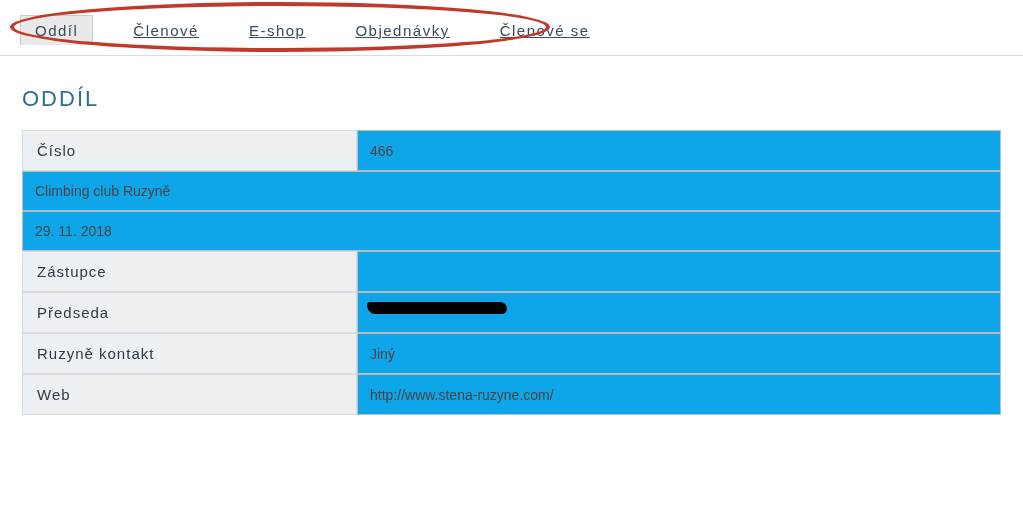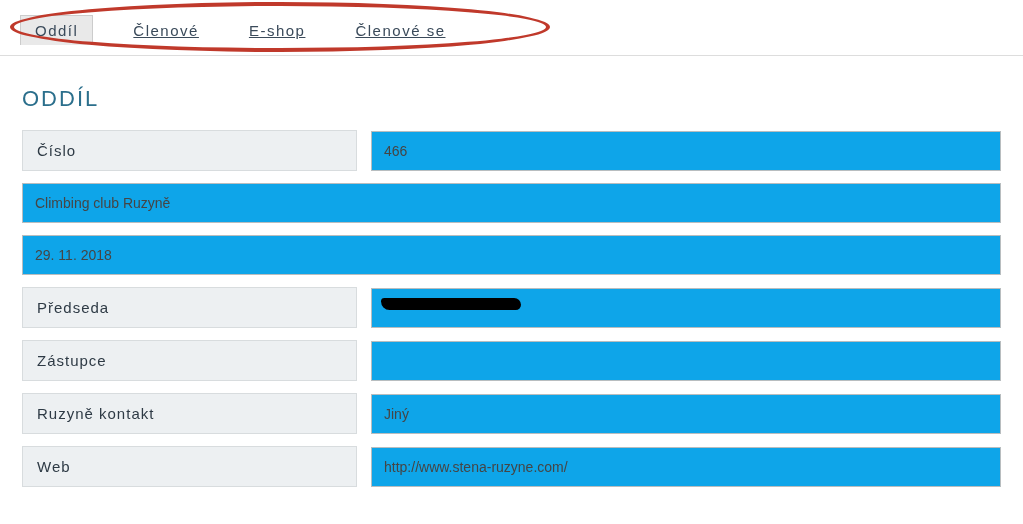--- a/index.html
+++ b/index.html
@@ -57,23 +57,20 @@
       font-weight: 400;
       font-size: 22px;
       letter-spacing: 2px;
       margin-bottom: 18px;
     }
     .form-table {
       width: 100%;
     }
     .form-row {
       display: flex;
-      gap: 14px;
-      margin-bottom: 12px;
-      align-items: flex-end;
     }
     .label-cell {
       width: 335px;
       background: #edf0f2;
       border: 1px solid #d8dcde;
       padding: 11px 14px;
       color: #2e3a45;
       font-size: 15px;
       letter-spacing: 1px;
     }
@@ -106,20 +103,21 @@
     }
   </style>
 </head>
 <body>
 
 <div class="tabs-wrapper">
   <div class="tabs">
     <a class="tab active">Oddíl</a>
     <a class="tab">Členové</a>
     <a class="tab">E-shop</a>
+    <a class="tab">Objednávky</a>
     <a class="tab">Členové se</a>
   </div>
   <div class="annotation-ellipse"></div>
 </div>
 
 <div class="content">
   <h2 class="page-title">ODDÍL</h2>
 
   <div class="form-table">
 
@@ -136,29 +134,29 @@
       </div>
     </div>
 
     <div class="form-row">
       <div class="value-cell">
         <input type="text" value="29. 11. 2018" style="">
       </div>
     </div>
 
     <div class="form-row">
-      <div class="label-cell">Předseda</div>
-      <div class="value-cell redacted">
+      <div class="label-cell">Zástupce</div>
+      <div class="value-cell">
         <input type="text" value="" style="">
       </div>
     </div>
 
     <div class="form-row">
-      <div class="label-cell">Zástupce</div>
-      <div class="value-cell">
+      <div class="label-cell">Předseda</div>
+      <div class="value-cell redacted">
         <input type="text" value="" style="">
       </div>
     </div>
 
     <div class="form-row">
       <div class="label-cell">Ruzyně kontakt</div>
       <div class="value-cell">
         <input type="text" value="Jiný" style="">
       </div>
     </div>

